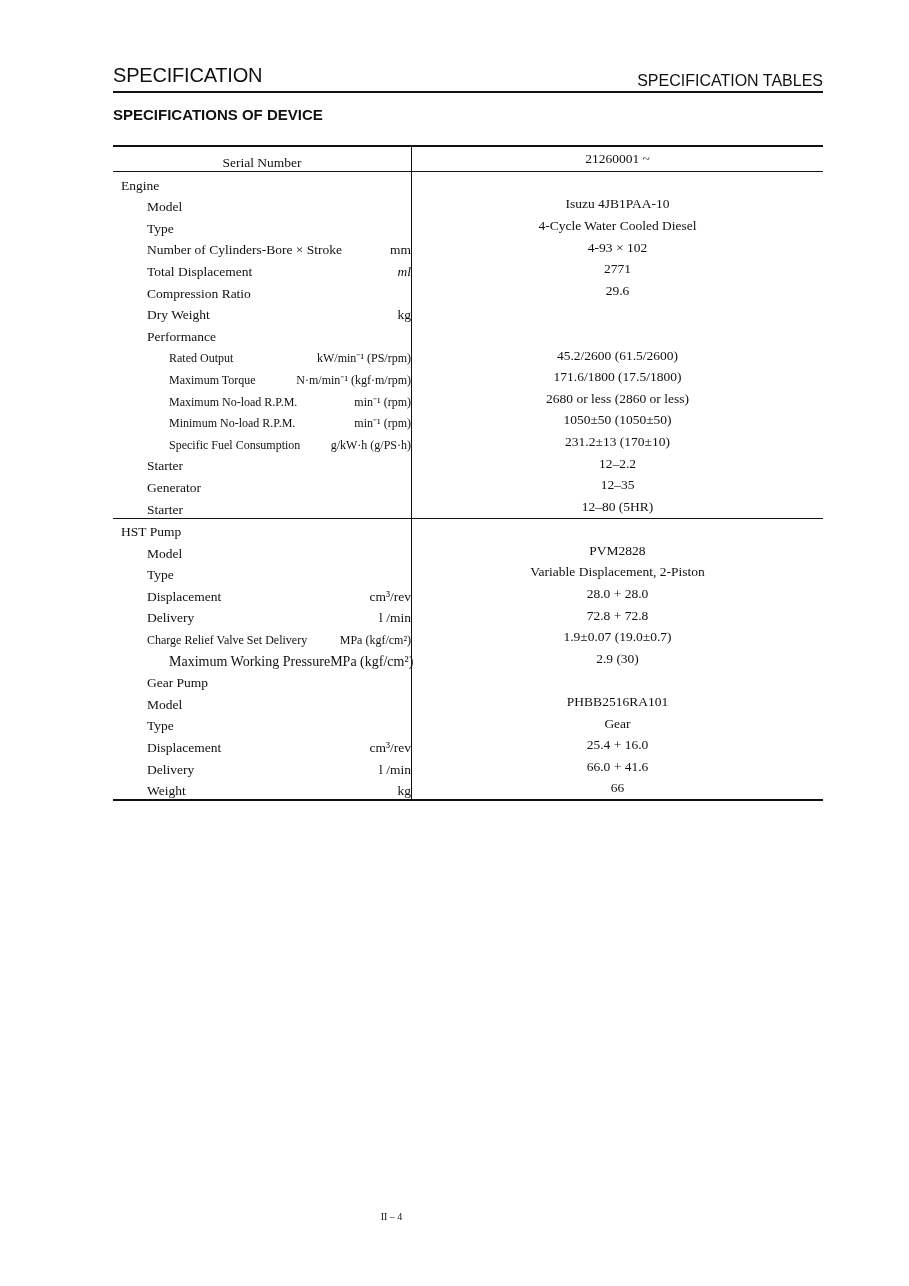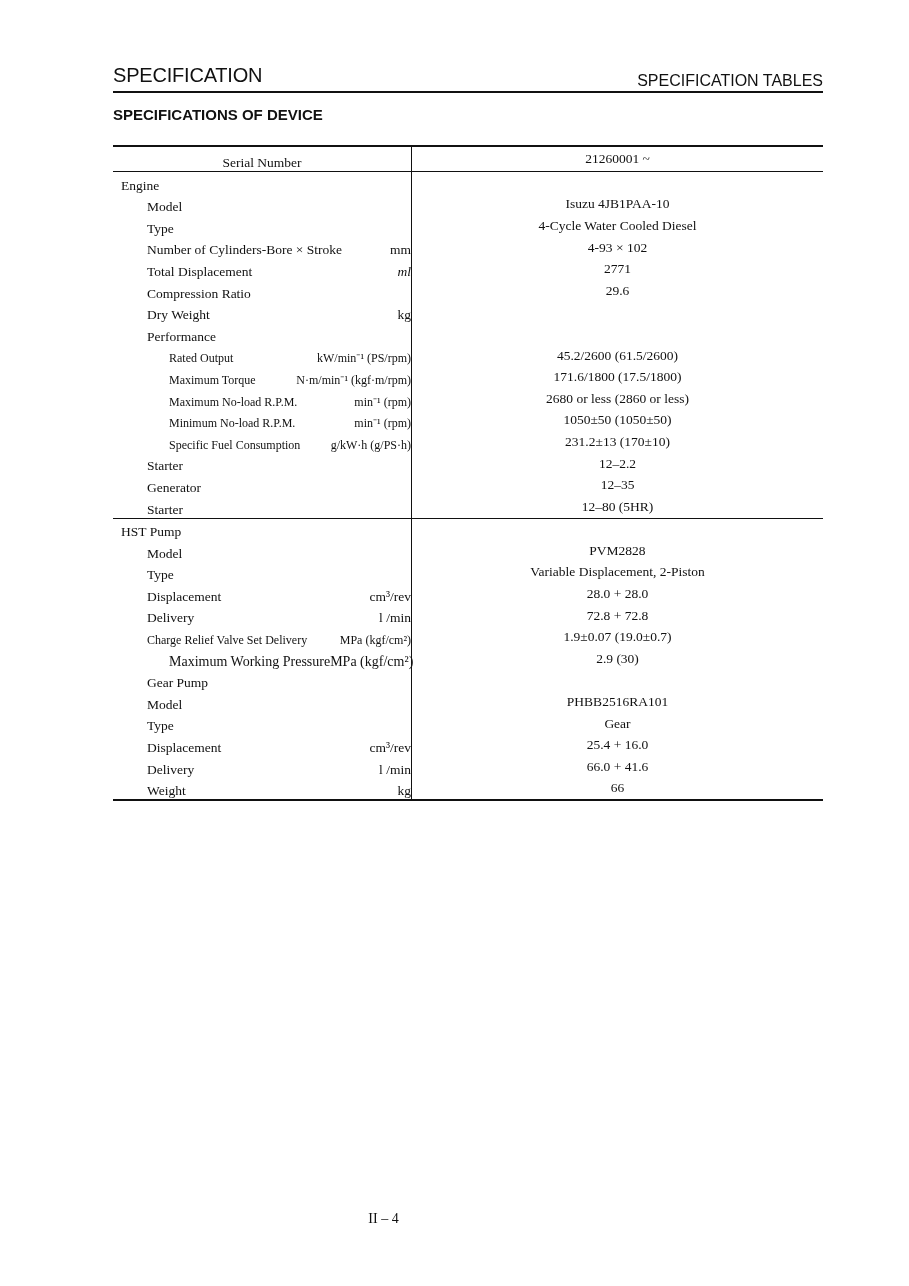--- a/index.html
+++ b/index.html
@@ -16,21 +16,21 @@
     .lcol { width: 299px; border-right: 1.5px solid #111; height: 100%; display: flex; align-items: flex-end; box-sizing: border-box; }
     .rcol { flex: 1; text-align: center; }
     .lbl { flex: 1; white-space: nowrap; }
     .unit { white-space: nowrap; text-align: right; }
     .l0 { padding-left: 8px; }
     .l1 { padding-left: 34px; }
     .l2 { padding-left: 56px; font-size: 12px; }
     .l1s { padding-left: 34px; font-size: 12px; }
     .l2s { padding-left: 56px; font-size: 14px; }
     .head-label { flex: 1; text-align: center; }
-    .footer { position: absolute; left: 0; width: 767px; top: 1211px; text-align: center; font-family: "Liberation Serif", serif; font-size: 14px; }
+    .footer { position: absolute; left: 8px; width: 767px; top: 1211px; text-align: center; font-family: "Liberation Serif", serif; font-size: 10px; }
   </style>
 </head>
 <body>
 
 <div class="hdr-left">SPECIFICATION</div>
 <div class="hdr-right">SPECIFICATION TABLES</div>
 <div class="hdr-rule"></div>
 
 <div class="section-title">SPECIFICATIONS OF DEVICE</div>
 

